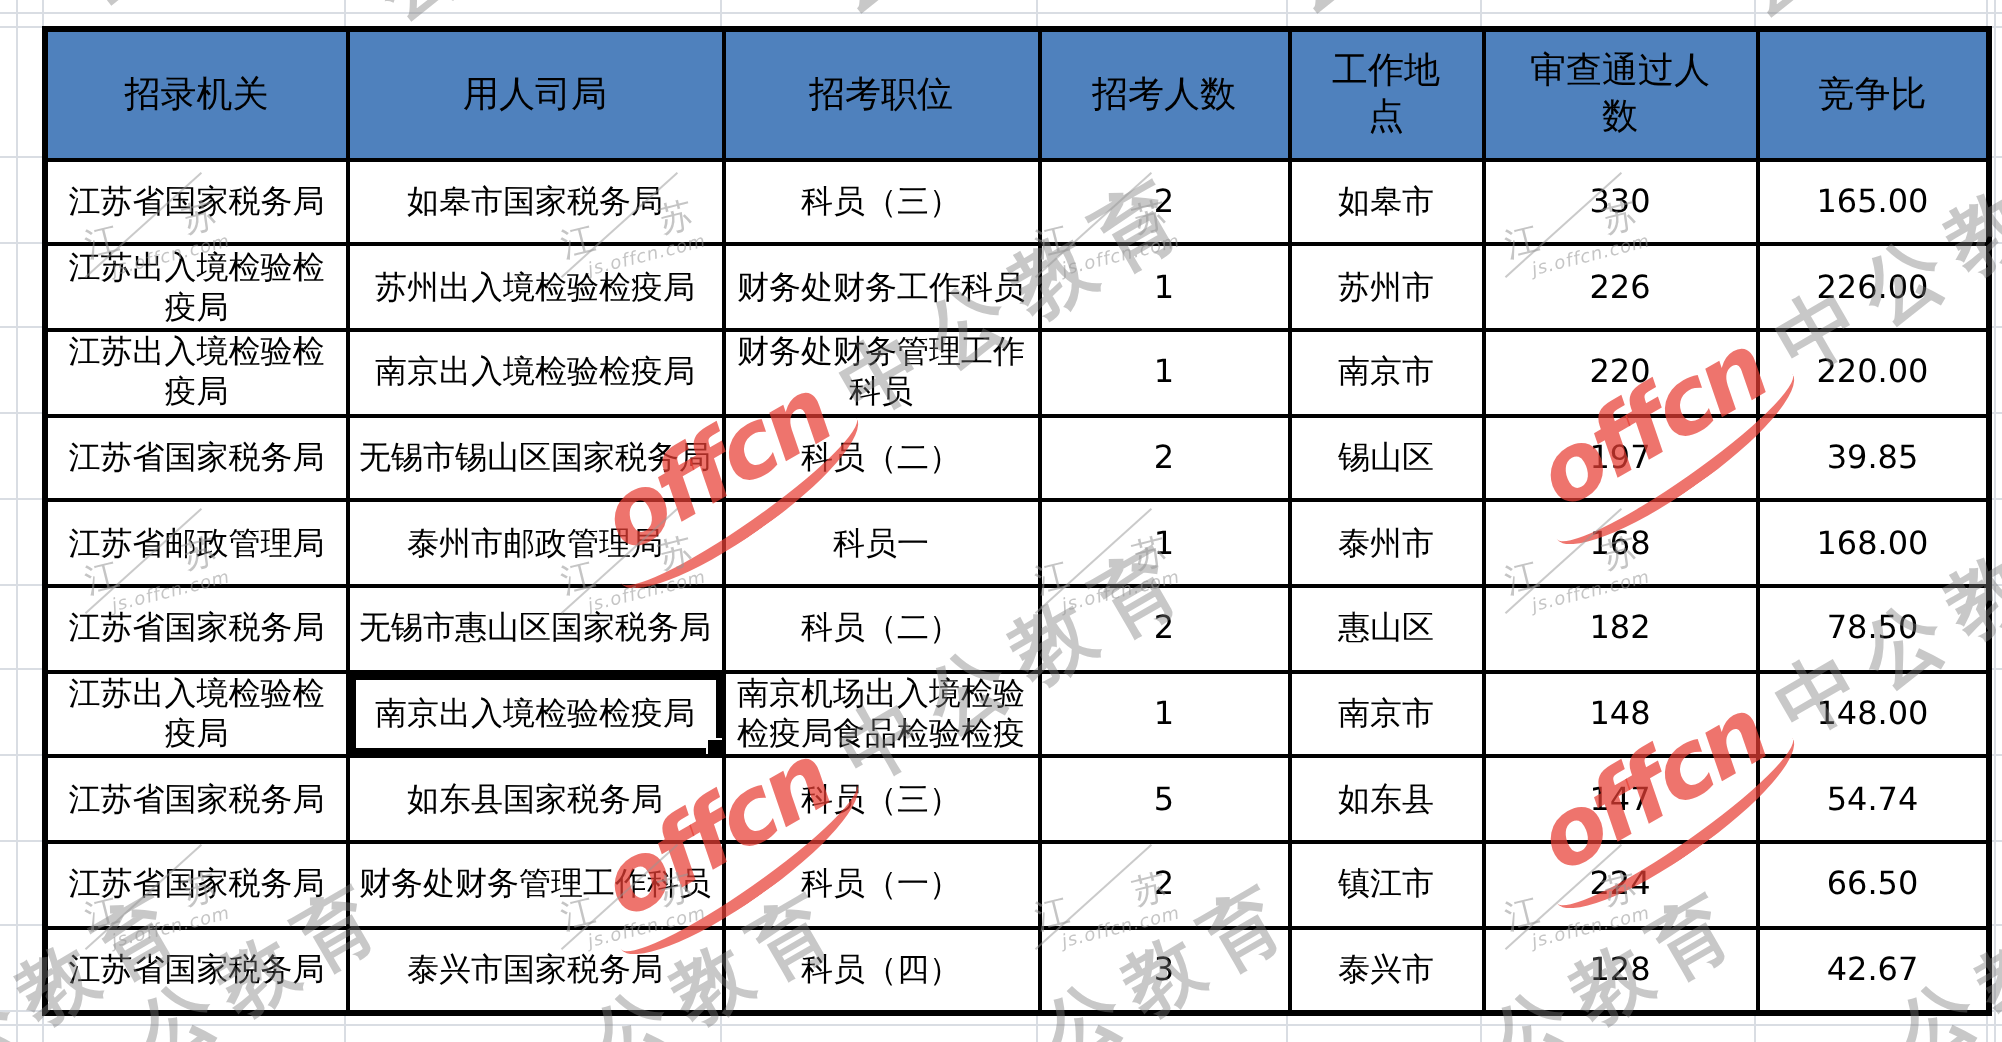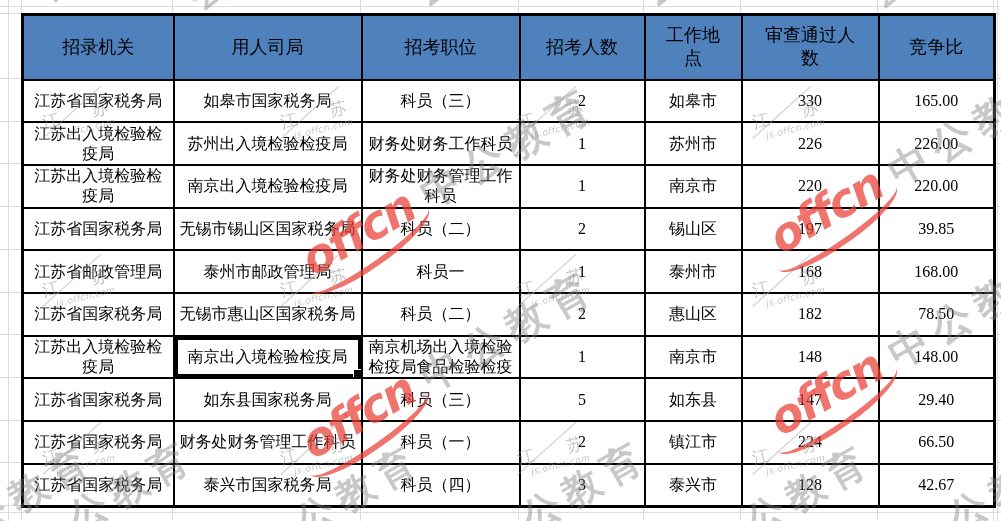--- a/index.html
+++ b/index.html
@@ -8,21 +8,21 @@
     background:#ffffff;
     font-family:"DejaVu Sans","Liberation Sans",sans-serif;
     -webkit-font-smoothing:antialiased;
   }
   
   #gridlines{position:absolute;left:0;top:0;width:1001px;height:521px;z-index:1;}
   .gl{position:absolute;background:#d9dde3;}
   
   table#tbl{
     position:absolute;left:21px;top:13px;width:972px;height:492px;
-    border-collapse:collapse;table-layout:fixed;z-index:2;background:#7f1d1d;font-family:Liberation Serif, serif;
+    border-collapse:collapse;table-layout:fixed;z-index:2;background:#7f1d1d;
   }
   #tbl th,#tbl td{
     border:2px solid #000;
     text-align:center;vertical-align:middle;
     color:#000;overflow:hidden;word-break:break-all;
   }
   #tbl{border:3px solid #000;}
   #tbl thead tr{height:65px;}
   #tbl tbody tr{height:42.7px;}
   #tbl th{
@@ -216,21 +216,21 @@
         <td class="c5">148</td>
         <td class="c6">148.00</td>
       </tr>
       <tr>
         <td class="c0">江苏省国家税务局</td>
         <td class="c1">如东县国家税务局</td>
         <td class="c2">科员（三）</td>
         <td class="c3">5</td>
         <td class="c4">如东县</td>
         <td class="c5">147</td>
-        <td class="c6">29.40</td>
+        <td class="c6">54.74</td>
       </tr>
       <tr>
         <td class="c0">江苏省国家税务局</td>
         <td class="c1">财务处财务管理工作科员</td>
         <td class="c2">科员（一）</td>
         <td class="c3">2</td>
         <td class="c4">镇江市</td>
         <td class="c5">224</td>
         <td class="c6">66.50</td>
       </tr>

